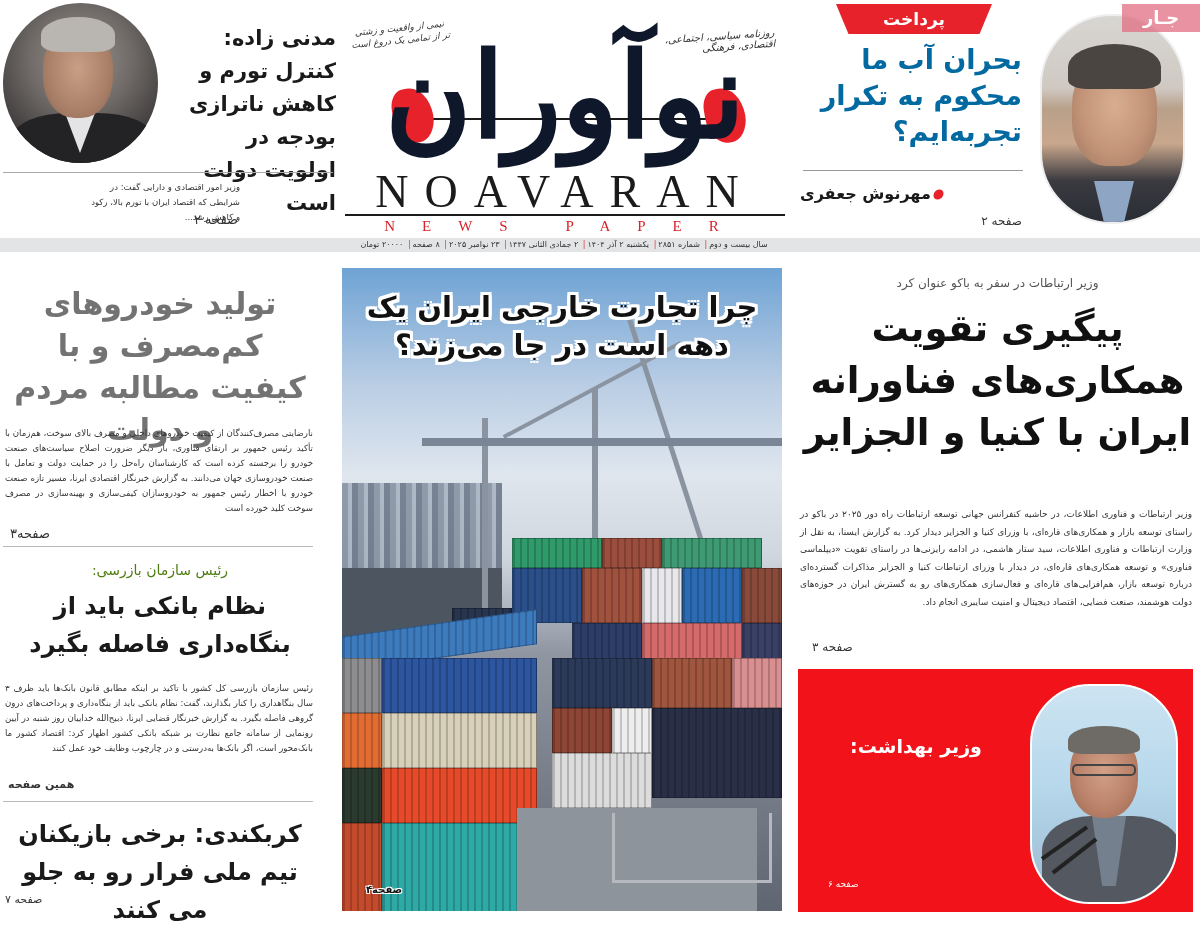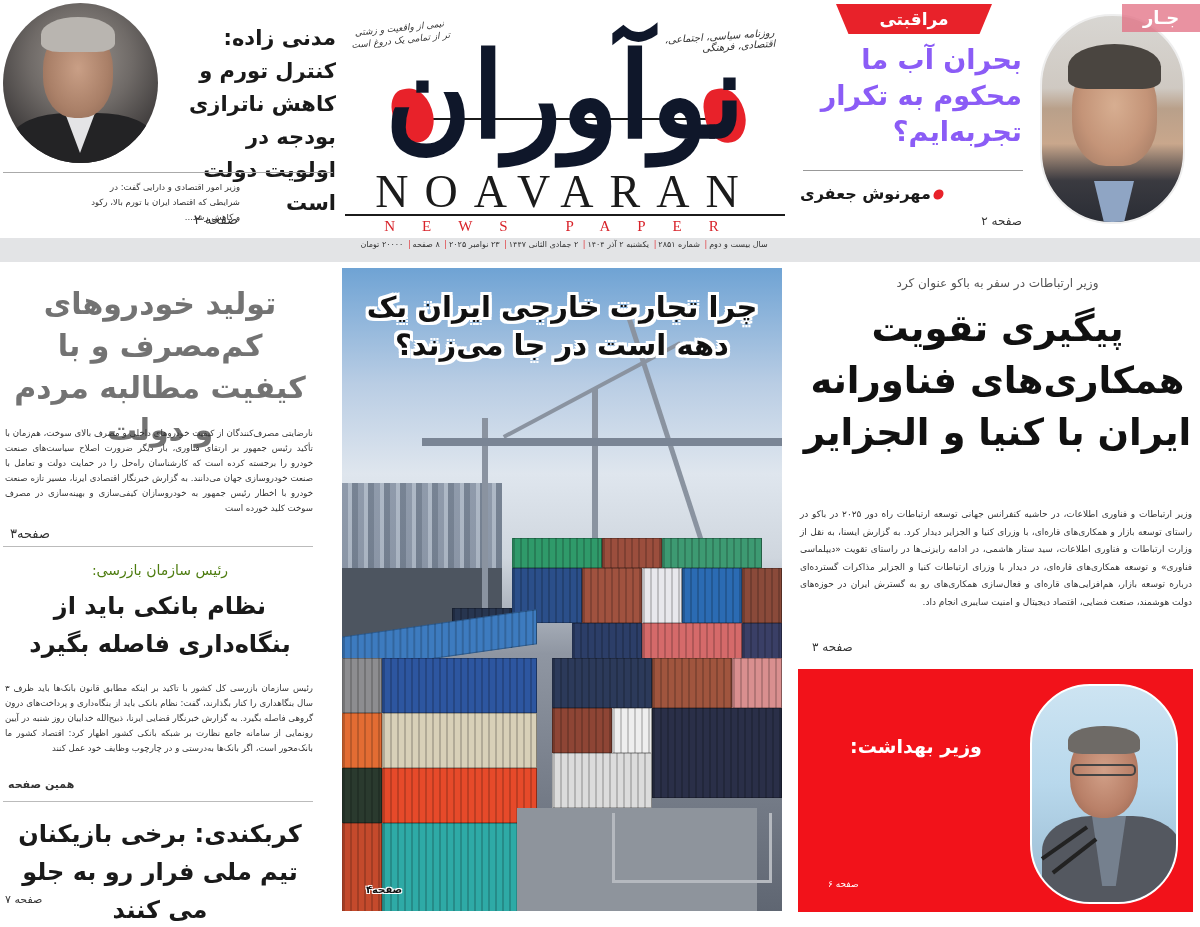--- a/index.html
+++ b/index.html
@@ -13,27 +13,27 @@
   .logo-tagline-left { left: 5px; top: 22px; width: 100px; font-family: "DejaVu Serif", serif; font-style: italic; font-size: 9px; line-height: 12px; color: #333; text-align: center; transform: rotate(-6deg); direction: rtl; }
   .logo-tagline-right { right: 10px; top: 32px; width: 150px; font-family: "DejaVu Serif", serif; font-style: italic; font-size: 10px; color: #333; text-align: right; transform: rotate(-4deg); direction: rtl; }
   .logo-fa { left: 0; top: 20px; width: 440px; height: 155px; }
   .logo-fa-text { position:absolute; left:0; right:0; top: 6px; text-align:center; font-family: "DejaVu Serif", serif; font-weight: bold; font-size: 118px; line-height: 140px; color: #0f172a; direction: rtl; letter-spacing: -4px; }
   .logo-line { position:absolute; left: 70px; right: 55px; top: 98px; height: 2px; background: #1b1b1b; }
   .logo-red-dot { position:absolute; width: 40px; height: 55px; background: #e8222a; border-radius: 35% 55% 45% 50%; transform: rotate(-10deg); }
   .logo-en { left: 0; top: 168px; width: 440px; text-align: center; font-family: "Liberation Serif", serif; font-size: 46px; letter-spacing: 16px; line-height: 48px; color: #1b1b1b; }
   .logo-rule { left: 0; top: 214px; width: 440px; height: 2px; background: #1b1b1b; }
   .logo-sub { left: 0; top: 217px; width: 440px; text-align: center; font-family: "Liberation Serif", serif; font-size: 15px; letter-spacing: 27px; color: #d8232a; line-height: 18px; }
 
-  .info-bar { left: 0; top: 238px; width: 1200px; height: 24px; background: #e3e4e6; padding-left: 16px; }
+  .info-bar { left: 0; top: 238px; width: 1200px; height: 14px; background: #e3e4e6; padding-left: 16px; }
   .info-bar-text { position:absolute; left: 348px; width: 432px; top: 2px; font-size: 8px; color: #333; text-align: center; white-space: nowrap; direction: rtl; }
   .info-bar-text .sep { color: #e0383d; margin: 0 2px; }
 
   
   .editorial-badge { left: 836px; top: 4px; width: 156px; height: 30px; background: #e8222a; color: #fff; font-size: 17px; font-weight: bold; text-align: center; line-height: 30px; clip-path: polygon(0 0, 100% 0, 92% 100%, 8% 100%); border-radius: 0 0 8px 8px; }
-  .editorial-title { left: 800px; top: 42px; width: 222px; text-align: right; font-size: 27px; font-weight: bold; line-height: 36px; color: #8b5cf6; }
+  .editorial-title { left: 800px; top: 42px; width: 222px; text-align: right; font-size: 27px; font-weight: bold; line-height: 36px; color: #0369a1; }
   .editorial-rule { left: 803px; top: 170px; width: 220px; height: 1px; background: #999; }
   .editorial-author { left: 800px; top: 184px; width: 222px; text-align: left; font-size: 16px; font-weight: bold; color: #1a1a1a; }
   .editorial-author .dot { display:inline-block; width: 9px; height: 11px; background: #e8222a; border-radius: 50%; margin-left: 3px; vertical-align: middle; transform: rotate(45deg); }
   .editorial-page { left: 800px; top: 214px; width: 222px; text-align: right; font-size: 12px; color: #333; }
 
   .editorial-photo { left: 1040px; top: 14px; width: 145px; height: 210px; border-radius: 72px; background: linear-gradient(180deg, #d8d6d2 0%, #cfc9c2 35%, #b9a08a 45%, #c9a78c 62%, #3a3a40 80%, #2a2d35 100%); overflow: hidden; border: 2px solid #eee; }
   .photo-face { position:absolute; left: 30px; top: 40px; width: 85px; height: 110px; border-radius: 45% 45% 40% 40%; background: radial-gradient(ellipse at 50% 45%, #d7ae91 0%, #c49478 55%, #9d7660 100%); }
   .photo-hair { position:absolute; left: 26px; top: 28px; width: 93px; height: 45px; border-radius: 50% 50% 20% 20%; background: #4a4540; }
   .photo-shirt { position:absolute; left: 52px; top: 165px; width: 40px; height: 50px; background: #8fa5c4; clip-path: polygon(0 0, 100% 0, 70% 100%, 30% 100%); }
 
@@ -128,21 +128,21 @@
     <span>۲۰۰۰۰ تومان</span>
   </div>
 </div>
 
 <div class="abs editorial-photo">
   <div class="photo-face"></div>
   <div class="photo-hair"></div>
   <div class="photo-shirt"></div>
 </div>
 <div class="abs watermark">جـار</div>
-<div class="abs editorial-badge">مراقبتی</div>
+<div class="abs editorial-badge">پرداخت</div>
 <div class="abs editorial-title">بحران آب ما محکوم به تکرار تجربه‌ایم؟</div>
 <div class="abs editorial-rule"></div>
 <div class="abs editorial-author"><span class="dot"></span><span>مهرنوش جعفری</span></div>
 <div class="abs editorial-page">صفحه ۲</div>
 
 <div class="abs tl-photo">
   <div class="tl-suit"></div>
   <div class="tl-collar"></div>
   <div class="tl-face"></div>
   <div class="tl-hair"></div>

